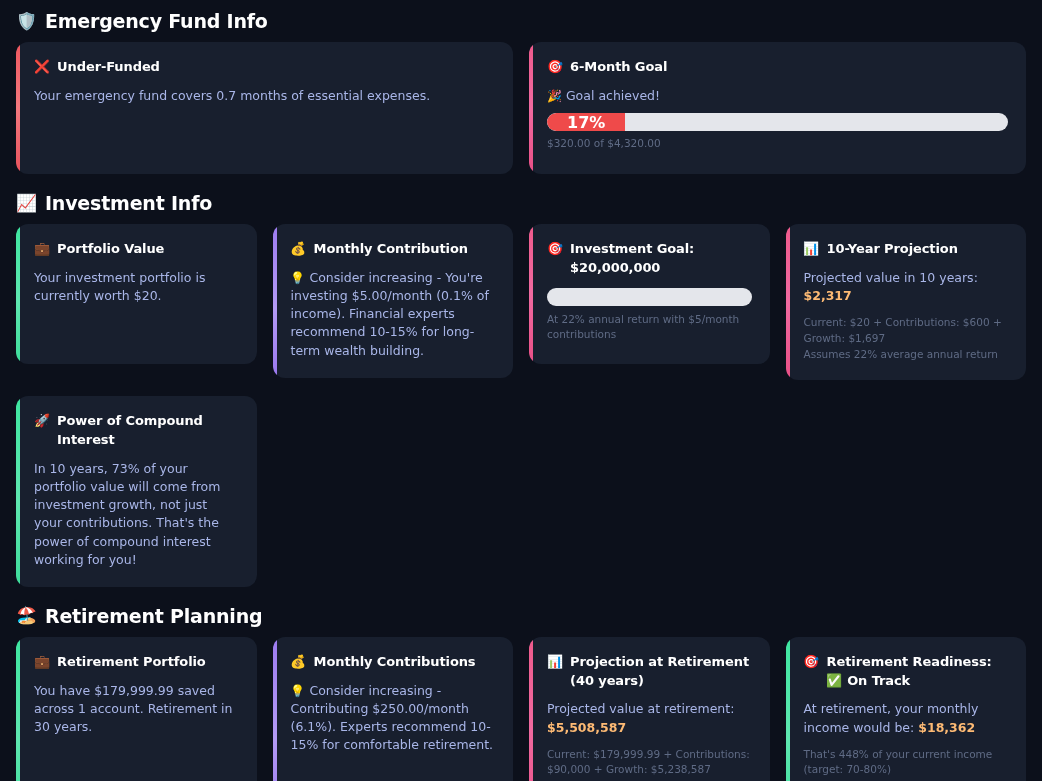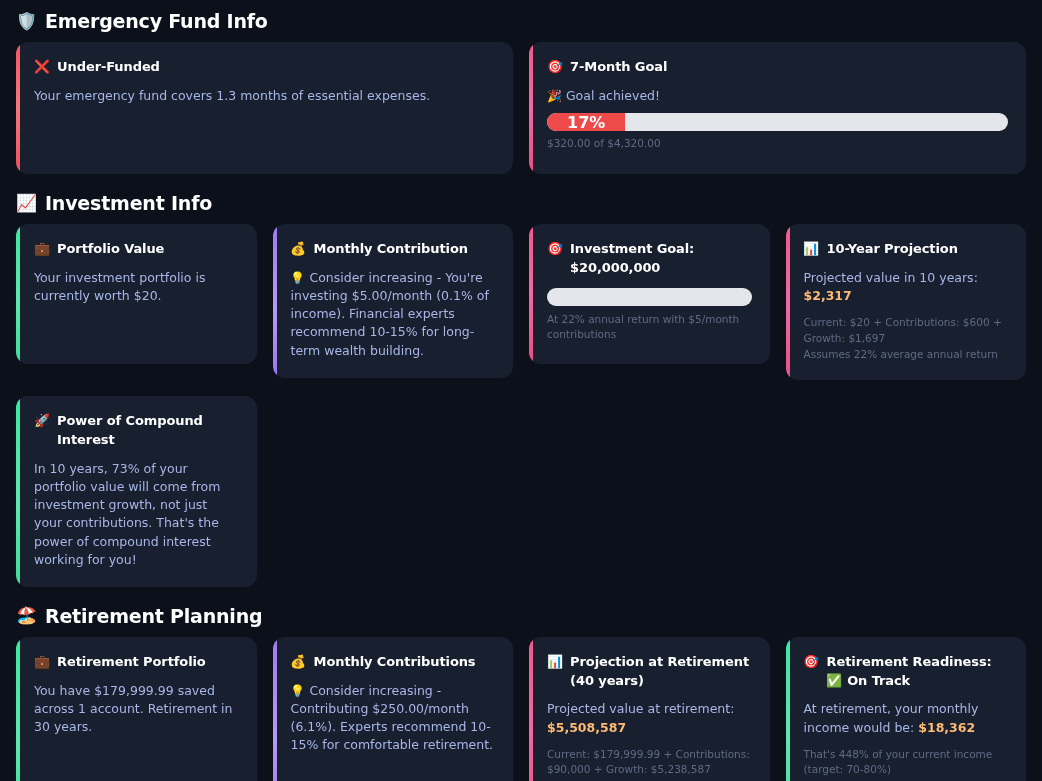--- a/index.html
+++ b/index.html
@@ -148,27 +148,27 @@
     <span>Emergency Fund Info</span>
   </div>
 
   <div class="grid two row-emergency">
 
     <div class="card accent-red">
       <div class="card-title">
         <span class="emoji">❌</span>
         <span class="ttext">Under-Funded</span>
       </div>
-      <div class="card-body">Your emergency fund covers 1.3 months of essential expenses.</div>
+      <div class="card-body">Your emergency fund covers 0.7 months of essential expenses.</div>
     </div>
 
     <div class="card accent-pink">
       <div class="card-title">
         <span class="emoji">🎯</span>
-        <span class="ttext">7-Month Goal</span>
+        <span class="ttext">6-Month Goal</span>
       </div>
       <div class="card-body">
         <span class="emoji">🎉</span>
         <span>Goal achieved!</span>
       </div>
       <div class="progress">
         <div class="progress-fill red" id="pf-emergency" style="width: 17%;">
           <span>17%</span>
         </div>
       </div>

